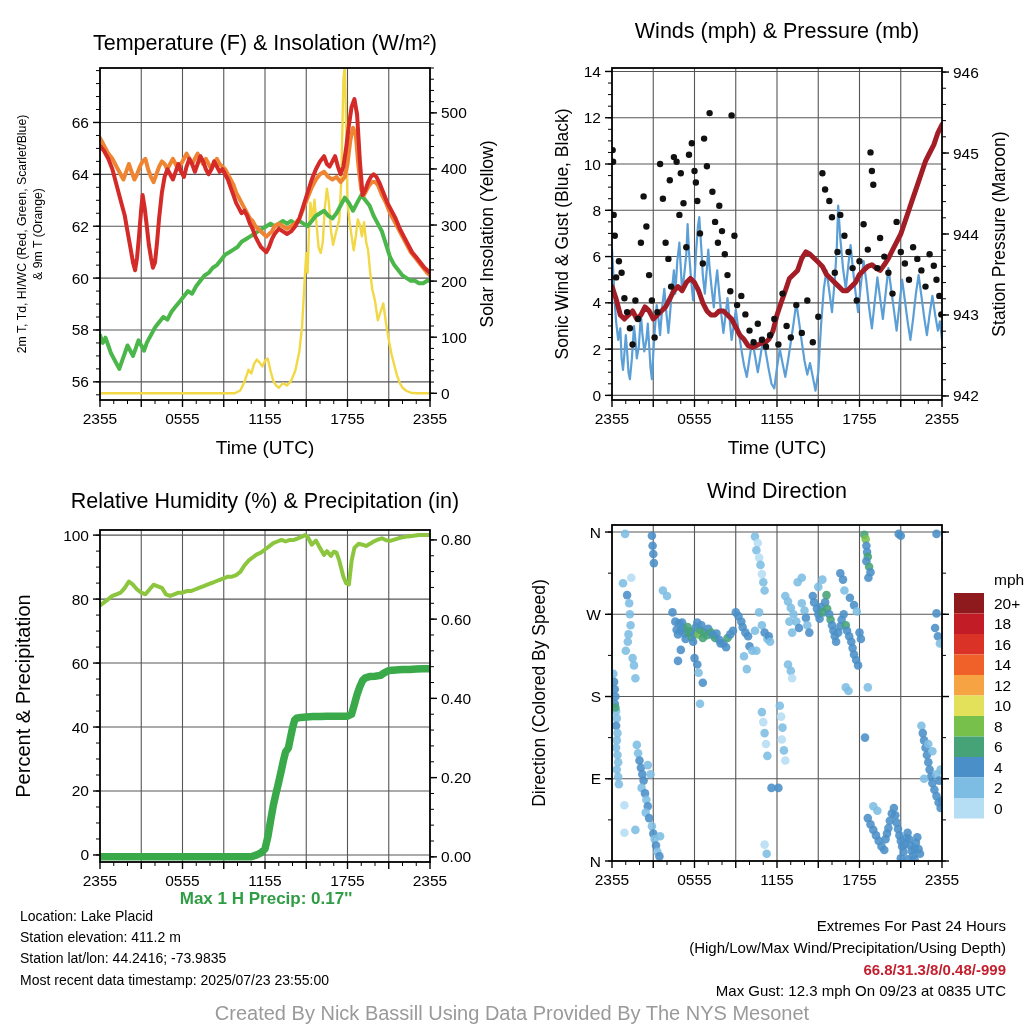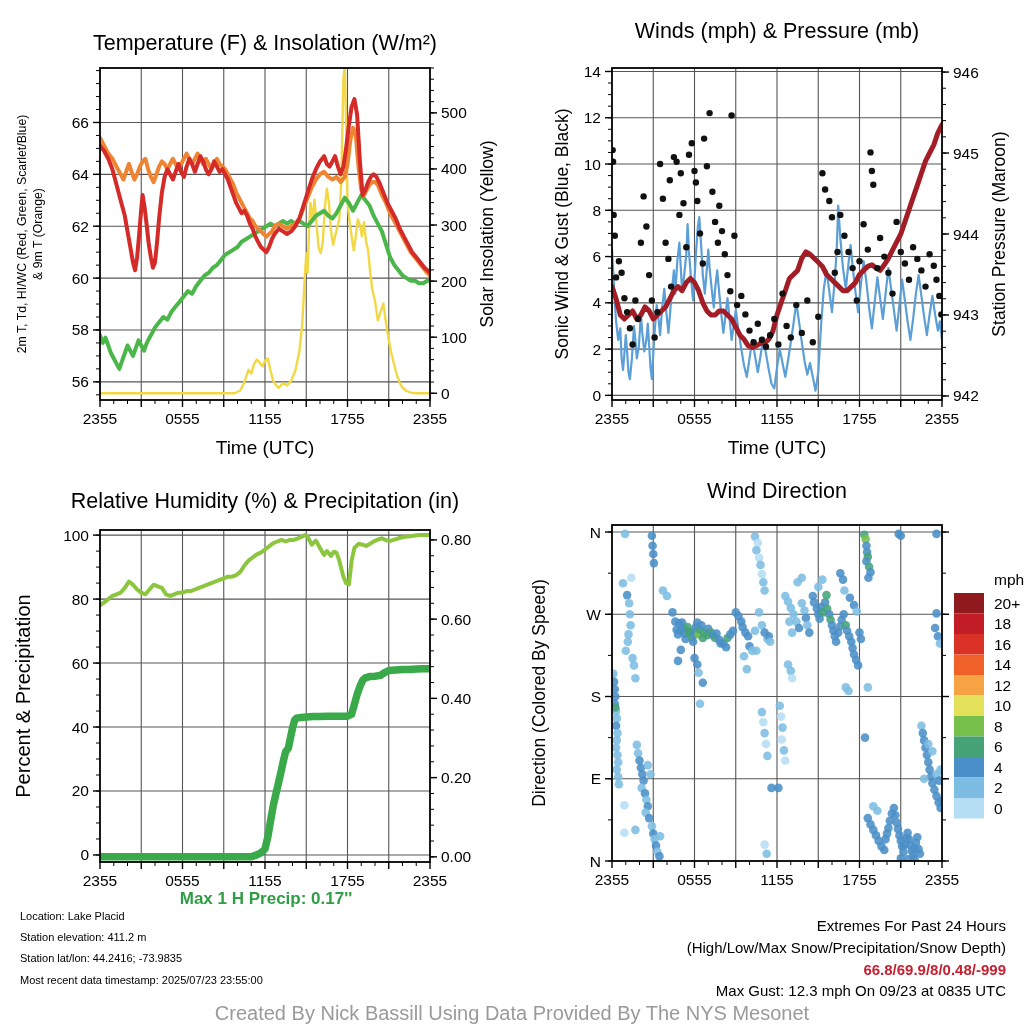--- a/index.html
+++ b/index.html
@@ -4,21 +4,21 @@
 <style>
   html,body{margin:0;padding:0;background:#fff;}
   .page{position:relative;width:1024px;height:1024px;background:#ffffff;font-family:"Liberation Sans",sans-serif;overflow:hidden;}
   svg.chart{position:absolute;overflow:visible;}
   svg text{font-family:"Liberation Sans",sans-serif;fill:#000;}
   .ctitle{font-size:21.5px;text-anchor:middle;}
   .alabel{font-size:17.5px;text-anchor:middle;}
   .alabel.small{font-size:12.3px;}
   .alabel.big{font-size:20px;}
   .xlabel{font-size:19px;text-anchor:middle;}
-  .foot-left{position:absolute;left:20px;top:906px;font-size:11px;line-height:21.2px;color:#000;}
+  .foot-left{position:absolute;left:20px;top:906px;font-size:14px;line-height:21.2px;color:#000;}
   .max-precip{position:absolute;left:100px;top:889px;width:332px;text-align:center;font-size:17px;font-weight:bold;color:#2e9d44;}
   .foot-right{position:absolute;left:524px;top:915px;width:482px;text-align:right;font-size:15px;line-height:21.8px;color:#000;}
   .foot-right .vals{font-weight:bold;color:#c41f2e;}
   .credit{position:absolute;left:0;top:1002px;width:1024px;text-align:center;font-size:20px;color:#9a9a9a;}
 </style>
 </head>
 <body>
 
 <div class="page">
 
@@ -914,20 +914,20 @@
 
   <div class="foot-left">
     <div>Location: Lake Placid</div>
     <div>Station elevation: 411.2 m</div>
     <div>Station lat/lon: 44.2416; -73.9835</div>
     <div>Most recent data timestamp: 2025/07/23 23:55:00</div>
   </div>
 
   <div class="foot-right">
     <div>Extremes For Past 24 Hours</div>
-    <div>(High/Low/Max Snow/Precipitation/Snow Depth)</div>
-    <div class="vals">66.8/69.9/8/0.48/-999</div>
+    <div>(High/Low/Max Wind/Precipitation/Using Depth)</div>
+    <div class="vals">66.8/31.3/8/0.48/-999</div>
     <div>Max Gust: 12.3 mph On 09/23 at 0835 UTC</div>
   </div>
 
   <div class="credit">Created By Nick Bassill Using Data Provided By The NYS Mesonet</div>
 
 </div>
 
 </body></html>

